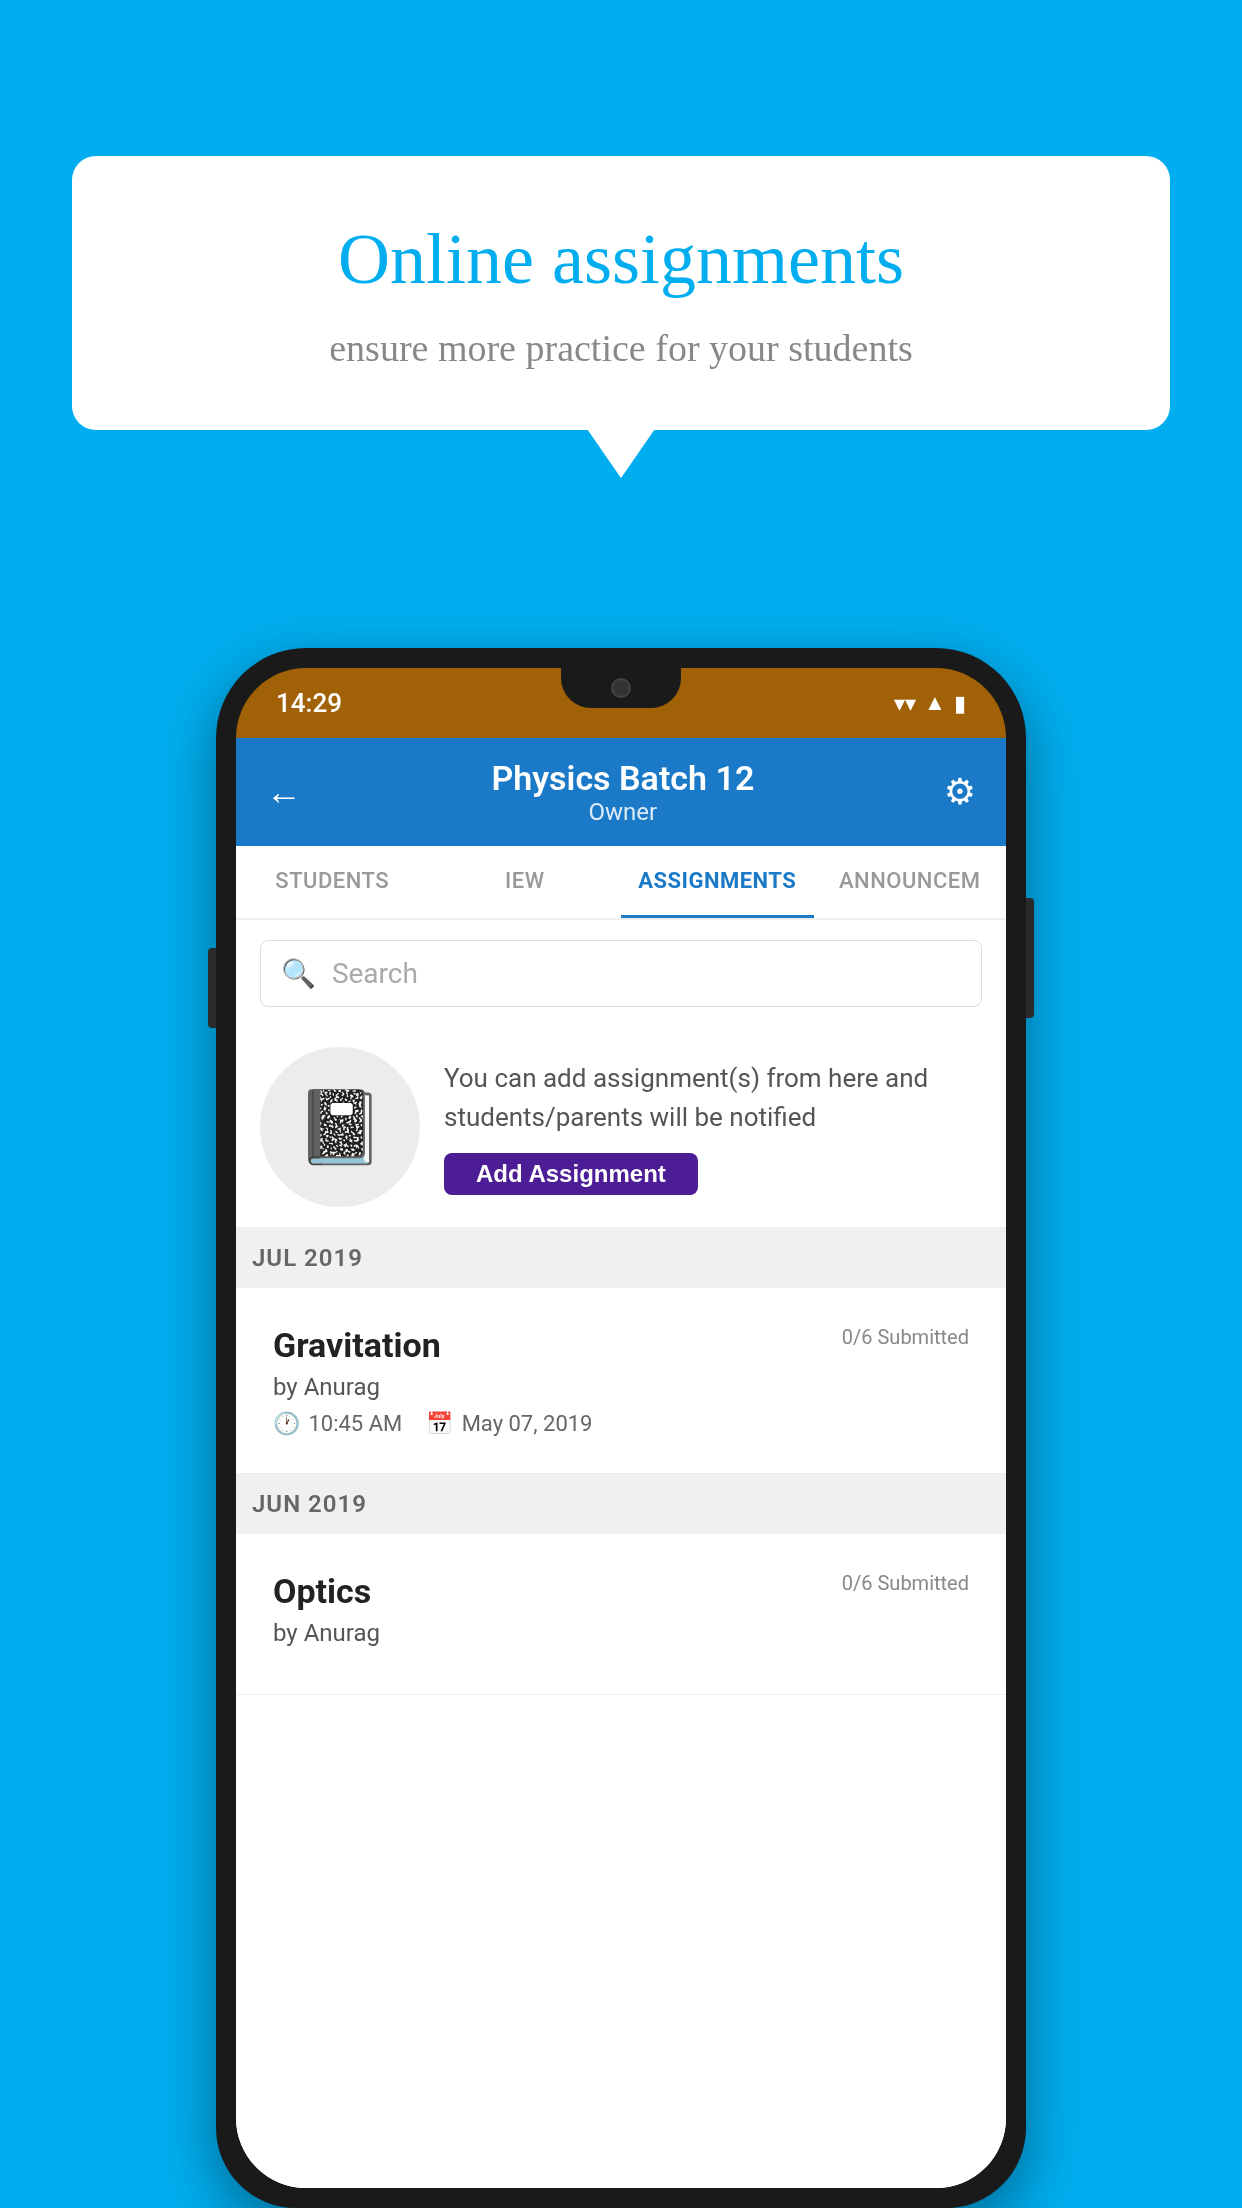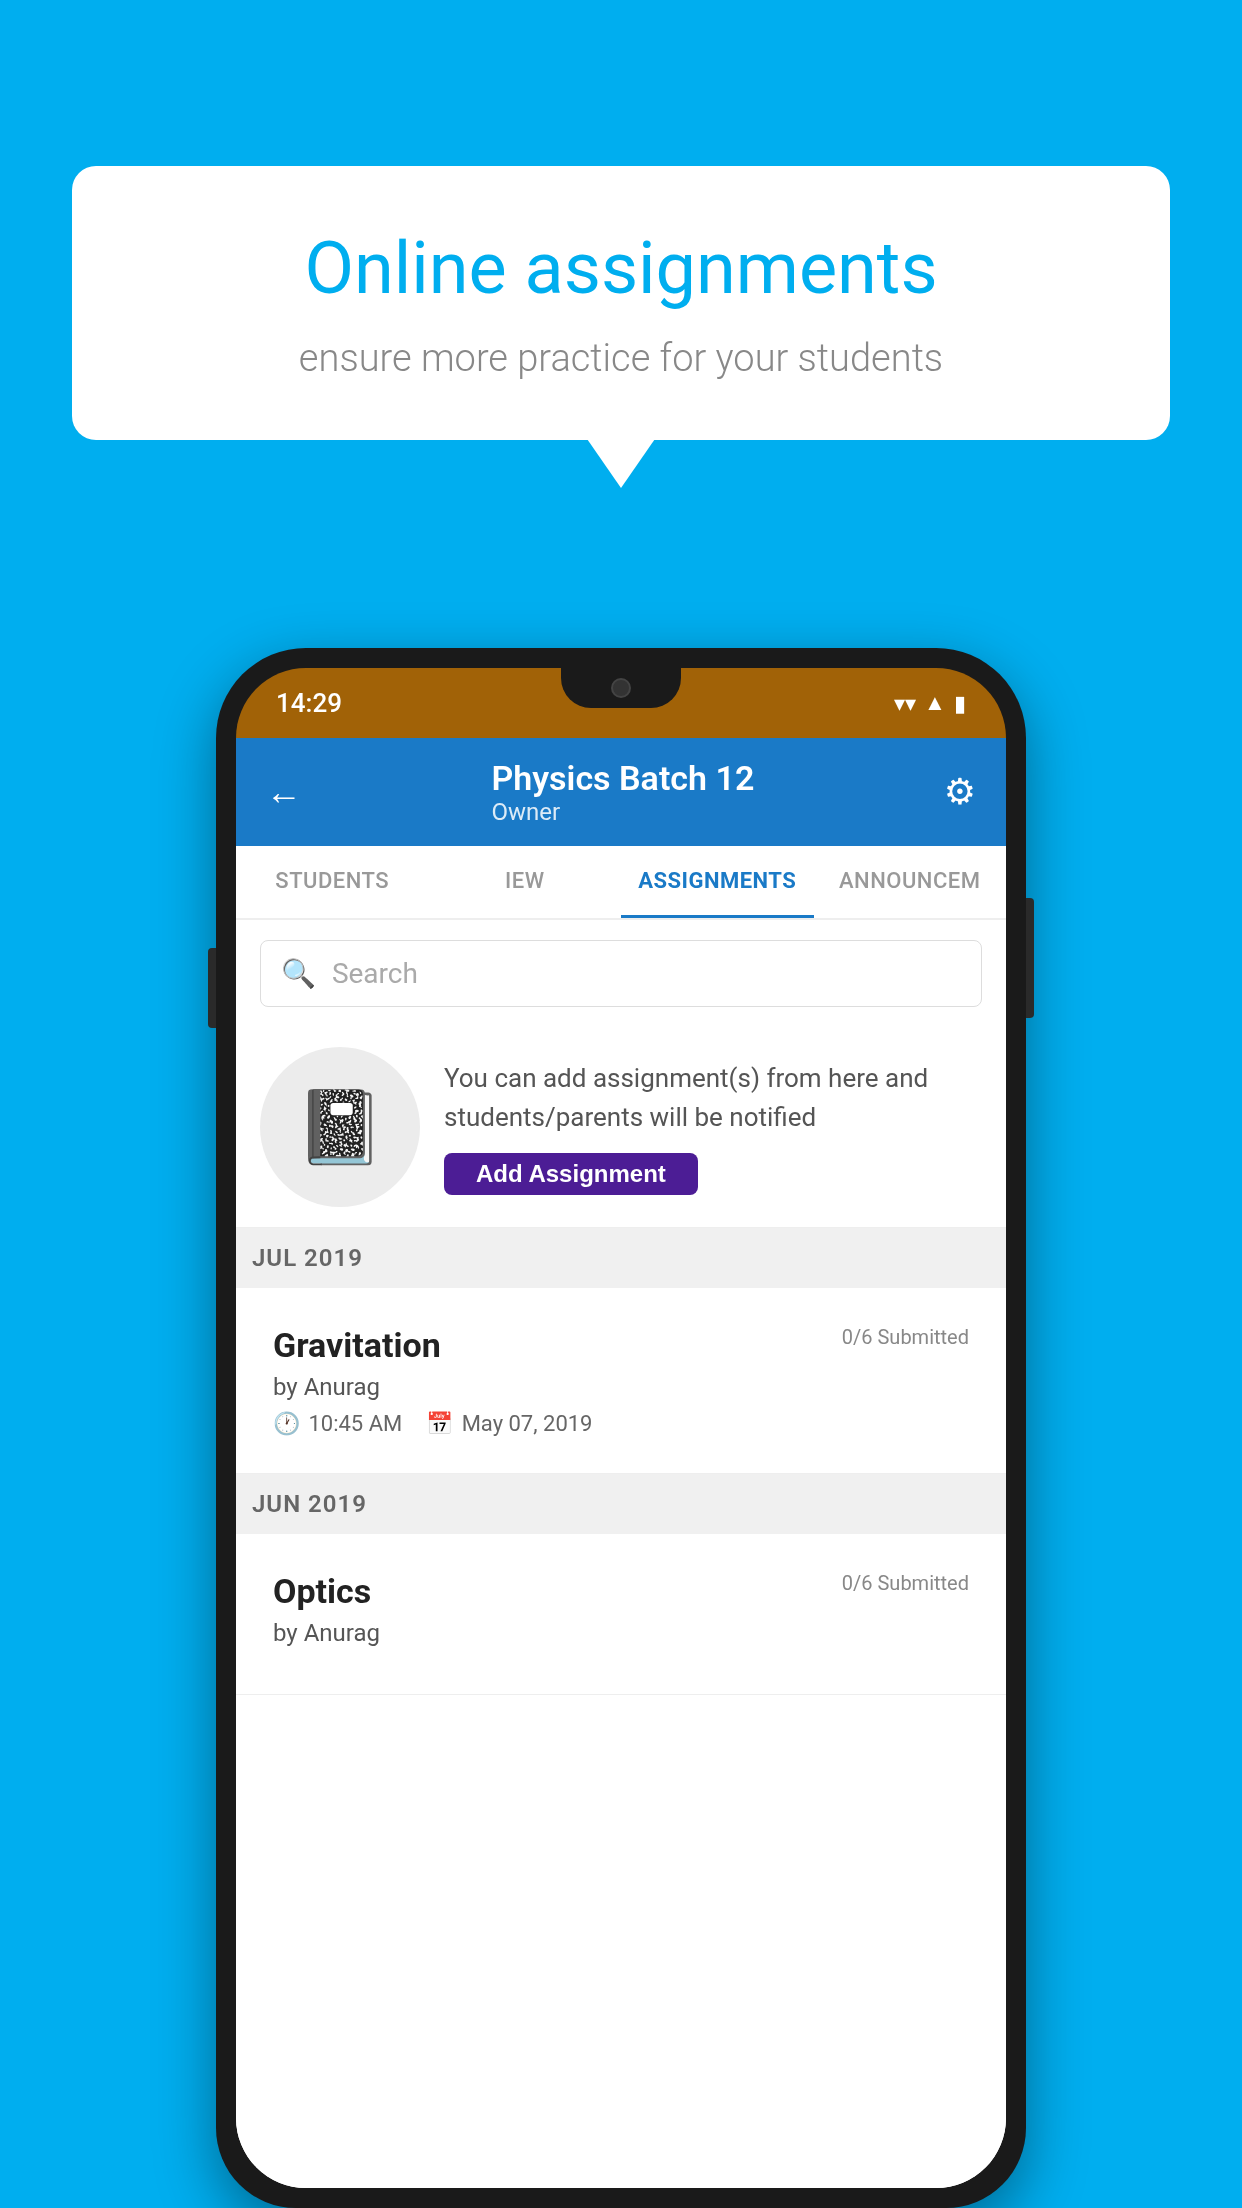--- a/index.html
+++ b/index.html
@@ -8,23 +8,24 @@
       height: 2208px;
       background-color: #00AEEF;
       font-family: 'Roboto', Arial, sans-serif;
       overflow: hidden;
       position: relative;
     }
 
     
     .speech-bubble-container {
       position: absolute;
-      top: 166px;
+      top: 156px;
       left: 72px;
       right: 72px;
+      font-family: Liberation Serif, serif;
     }
     .speech-bubble {
       background: white;
       border-radius: 24px;
       padding: 60px 60px 60px 60px;
       text-align: center;
       position: relative;
     }
     .speech-bubble::after {
       content: '';
@@ -130,21 +131,21 @@
       align-items: center;
       justify-content: space-between;
       flex-shrink: 0;
     }
     .back-btn {
       color: white;
       font-size: 36px;
       cursor: pointer;
     }
     .header-title-area {
-      text-align: left;
+      text-align: center;
     }
     .header-title {
       color: white;
       font-size: 34px;
       font-weight: 600;
     }
     .header-subtitle {
       color: rgba(255,255,255,0.85);
       font-size: 24px;
     }

